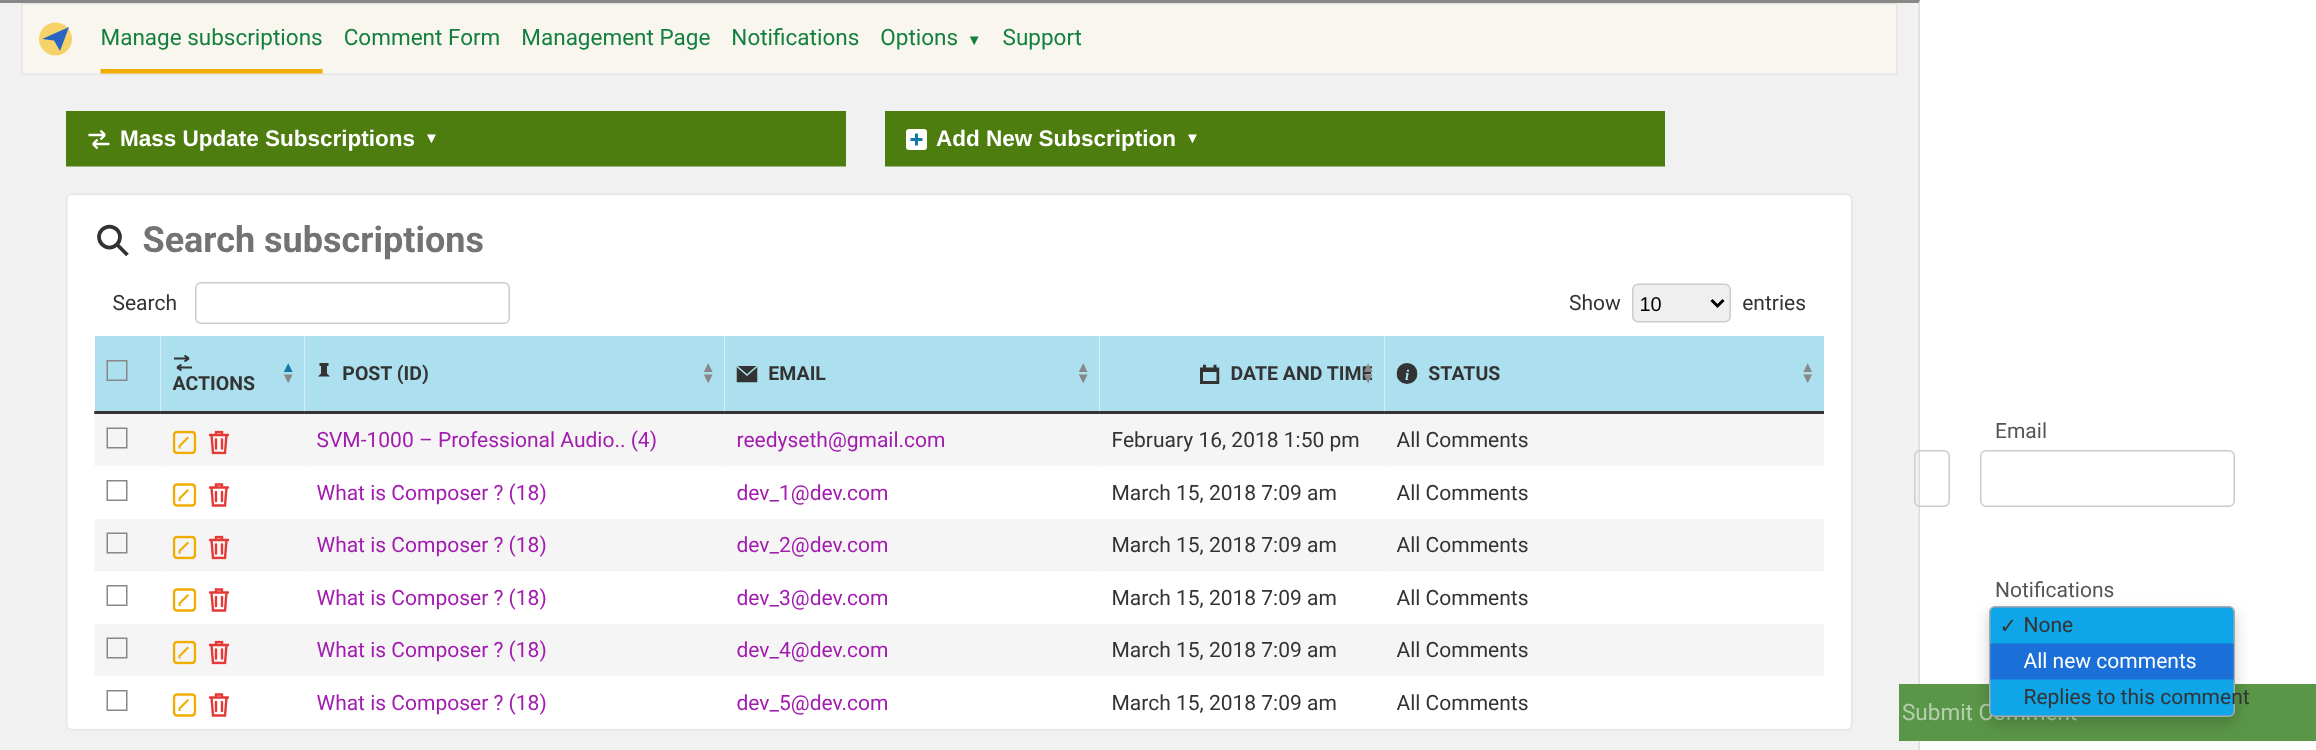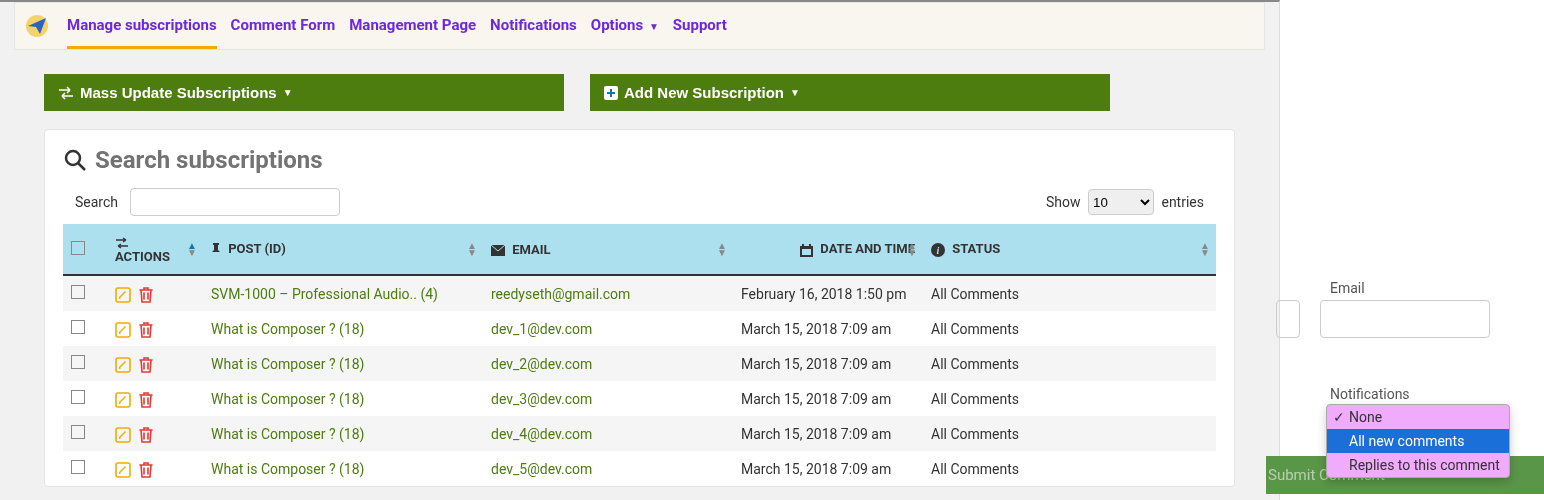--- a/index.html
+++ b/index.html
@@ -6,21 +6,21 @@
 body { font-family: -apple-system, "Segoe UI", Roboto, Arial, sans-serif; font-size: 14px; color: #333; background: #f1f1f1; }
 
 .outer { width: 1544px; height: 500px; position: relative; overflow: hidden; }
 .left-area { width: 1280px; height: 500px; position: absolute; left: 0; top: 0; background: #f1f1f1; border-right: 1px solid #ddd; border-top: 2px solid #888; overflow: hidden; }
 .right-area { width: 264px; height: 500px; position: absolute; left: 1280px; top: 0; background: #fff; }
 
 
 .navbar { height: 48px; background: #f8f6ef; border: 1px solid #e5e5e5; margin: 0 14px; display: flex; align-items: center; padding: 0 10px; }
 .logo { width: 24px; height: 24px; margin-right: 18px; }
 .nav-items { display: flex; gap: 14px; }
-.nav-item { padding: 12px 0; font-weight: 700; color: #6d28d9; font-size: 15px; cursor: pointer; }
+.nav-item { padding: 12px 0; font-weight: 400; color: #15803d; font-size: 15px; cursor: pointer; }
 .nav-item.active { border-bottom: 3px solid #f0ad00; }
 .nav-item .caret { font-size: 10px; margin-left: 2px; }
 
 
 .btn-row { display: flex; gap: 26px; margin: 24px 44px 18px 44px; }
 .btn { background: #4d7c0f; color: #fff; font-weight: 700; font-size: 15px; padding: 10px 14px; width: 520px; text-align: left; cursor: pointer; border: none; display: flex; align-items: center; gap: 6px; }
 .btn .caret { font-size: 10px; }
 
 
 .panel { background: #fff; margin: 0 44px; border: 1px solid #e5e5e5; border-radius: 4px; padding: 16px 18px 0 18px; }
@@ -30,36 +30,36 @@
 .controls select { width: 66px; height: 26px; border: 1px solid #ccc; border-radius: 4px; margin: 0 4px; }
 
 
 .tbl { width: 100%; border-collapse: collapse; }
 .tbl thead th { background: #ade0ef; font-weight: 700; font-size: 13px; padding: 10px 8px; text-align: left; border-bottom: 2px solid #333; position: relative; }
 .tbl thead th .sort-icons { position: absolute; right: 6px; top: 50%; transform: translateY(-50%); font-size: 10px; color: #888; line-height: 7px; }
 .tbl thead th .sort-icons .active-asc { color: #1378a5; }
 .tbl tbody td { padding: 8px 8px; font-size: 14px; }
 .tbl tbody tr:nth-child(odd) { background: #f5f5f5; }
 .tbl tbody tr:nth-child(even) { background: #fff; }
-.tbl a { color: #4d7c0f; text-decoration: none; }
+.tbl a { color: #a21caf; text-decoration: none; }
 .chk { width: 14px; height: 14px; border: 1px solid #888; display: inline-block; }
 .act-edit { color: #f0ad00; font-size: 16px; margin-right: 8px; cursor: pointer; }
 .act-del { color: #e53935; font-size: 16px; cursor: pointer; }
 .th-icon { margin-right: 4px; }
 
 
 .form-section { padding: 0 0 0 50px; }
 .form-label { font-size: 14px; color: #555; margin-bottom: 4px; }
 .form-input-row { display: flex; gap: 20px; }
 .form-input-box { width: 170px; height: 38px; border: 1px solid #ccc; border-radius: 4px; }
 .form-input-box.clipped { width: 24px; margin-left: -54px; }
 .r-email { margin-top: 280px; }
 .r-notif { margin-top: 48px; }
 
-.dropdown { position: absolute; left: 1326px; top: 404px; width: 184px; background: #f0abfc; border: 1px solid #aaa; border-radius: 4px; box-shadow: 0 4px 10px rgba(0,0,0,.2); font-size: 14px; z-index: 10; }
+.dropdown { position: absolute; left: 1326px; top: 404px; width: 164px; background: #0ea5e9; border: 1px solid #aaa; border-radius: 4px; box-shadow: 0 4px 10px rgba(0,0,0,.2); font-size: 14px; z-index: 10; }
 .dropdown .opt { padding: 4px 10px 4px 22px; position: relative; cursor: pointer; white-space: nowrap; }
 .dropdown .opt.checked::before { content: "✓"; position: absolute; left: 6px; }
 .dropdown .opt.hl { background: #1a6fd8; color: #fff; }
 
 .submit-bar { position: absolute; left: 1266px; top: 456px; width: 278px; height: 38px; background: #5a9648; color: #fff; display: flex; align-items: center; padding-left: 2px; font-size: 15px; z-index: 5; }
 .submit-bar span { opacity: .55; }
 
 svg { display: inline-block; vertical-align: middle; }
 </style>
 </head>

